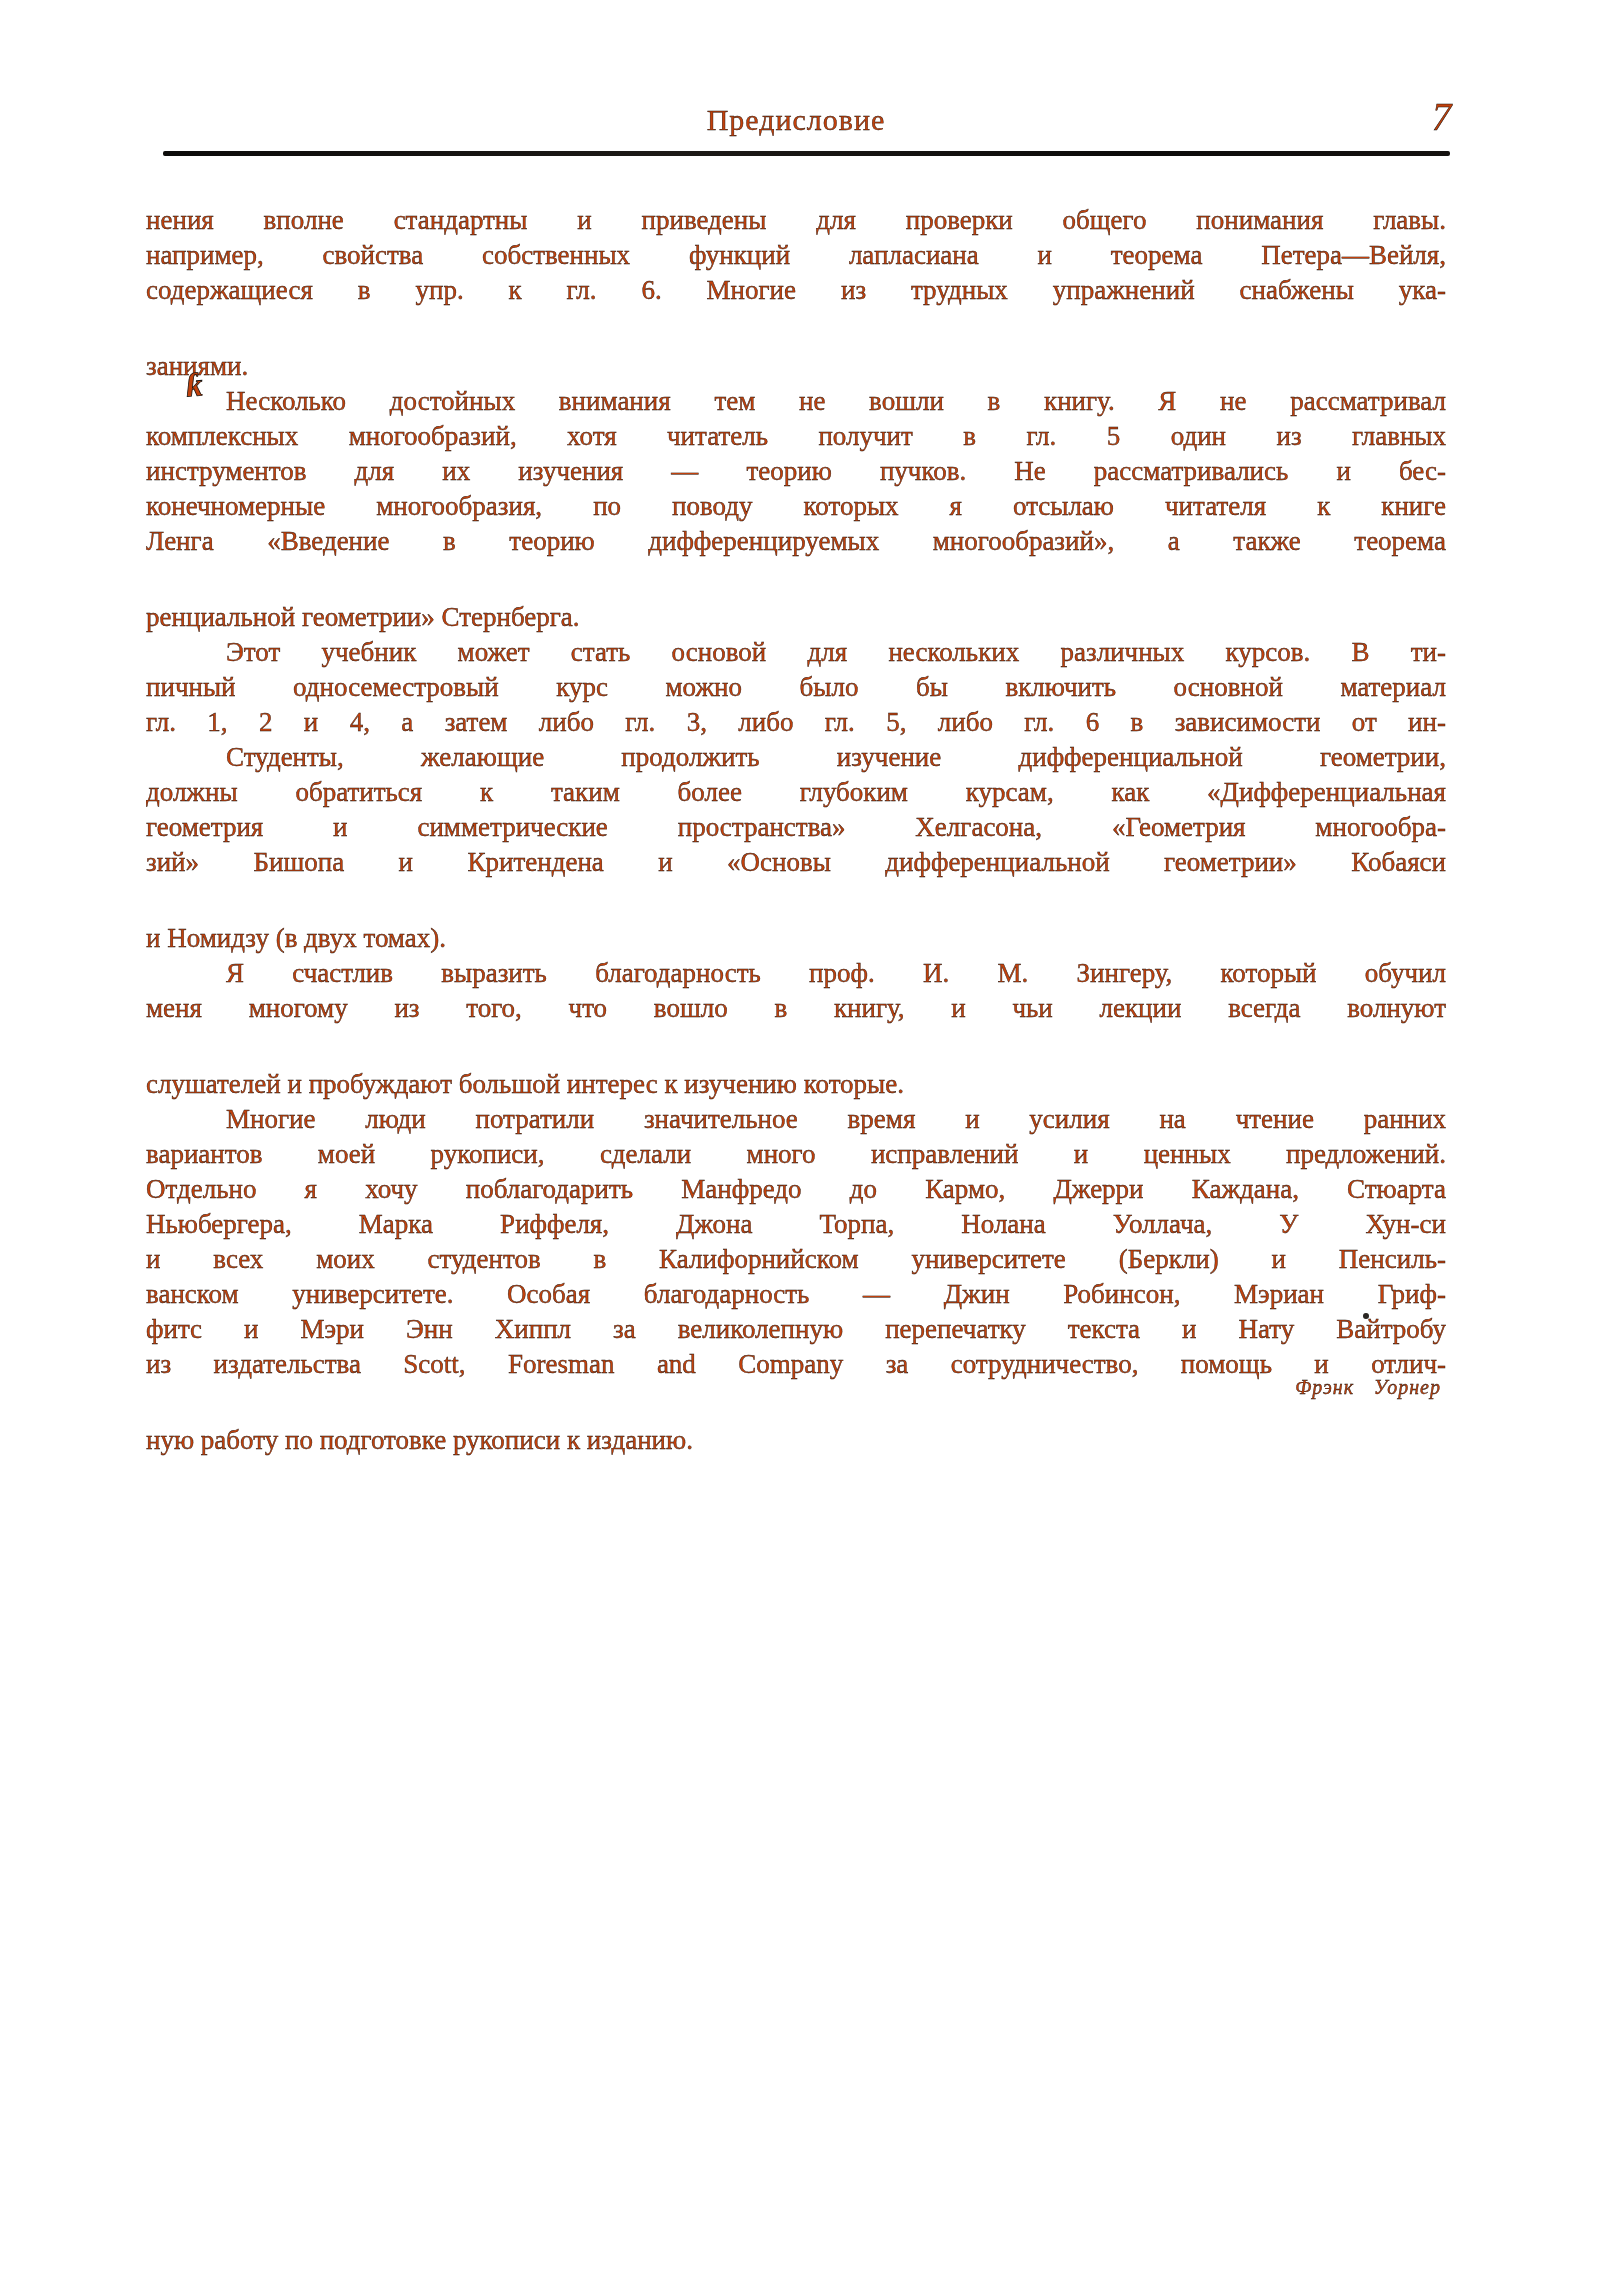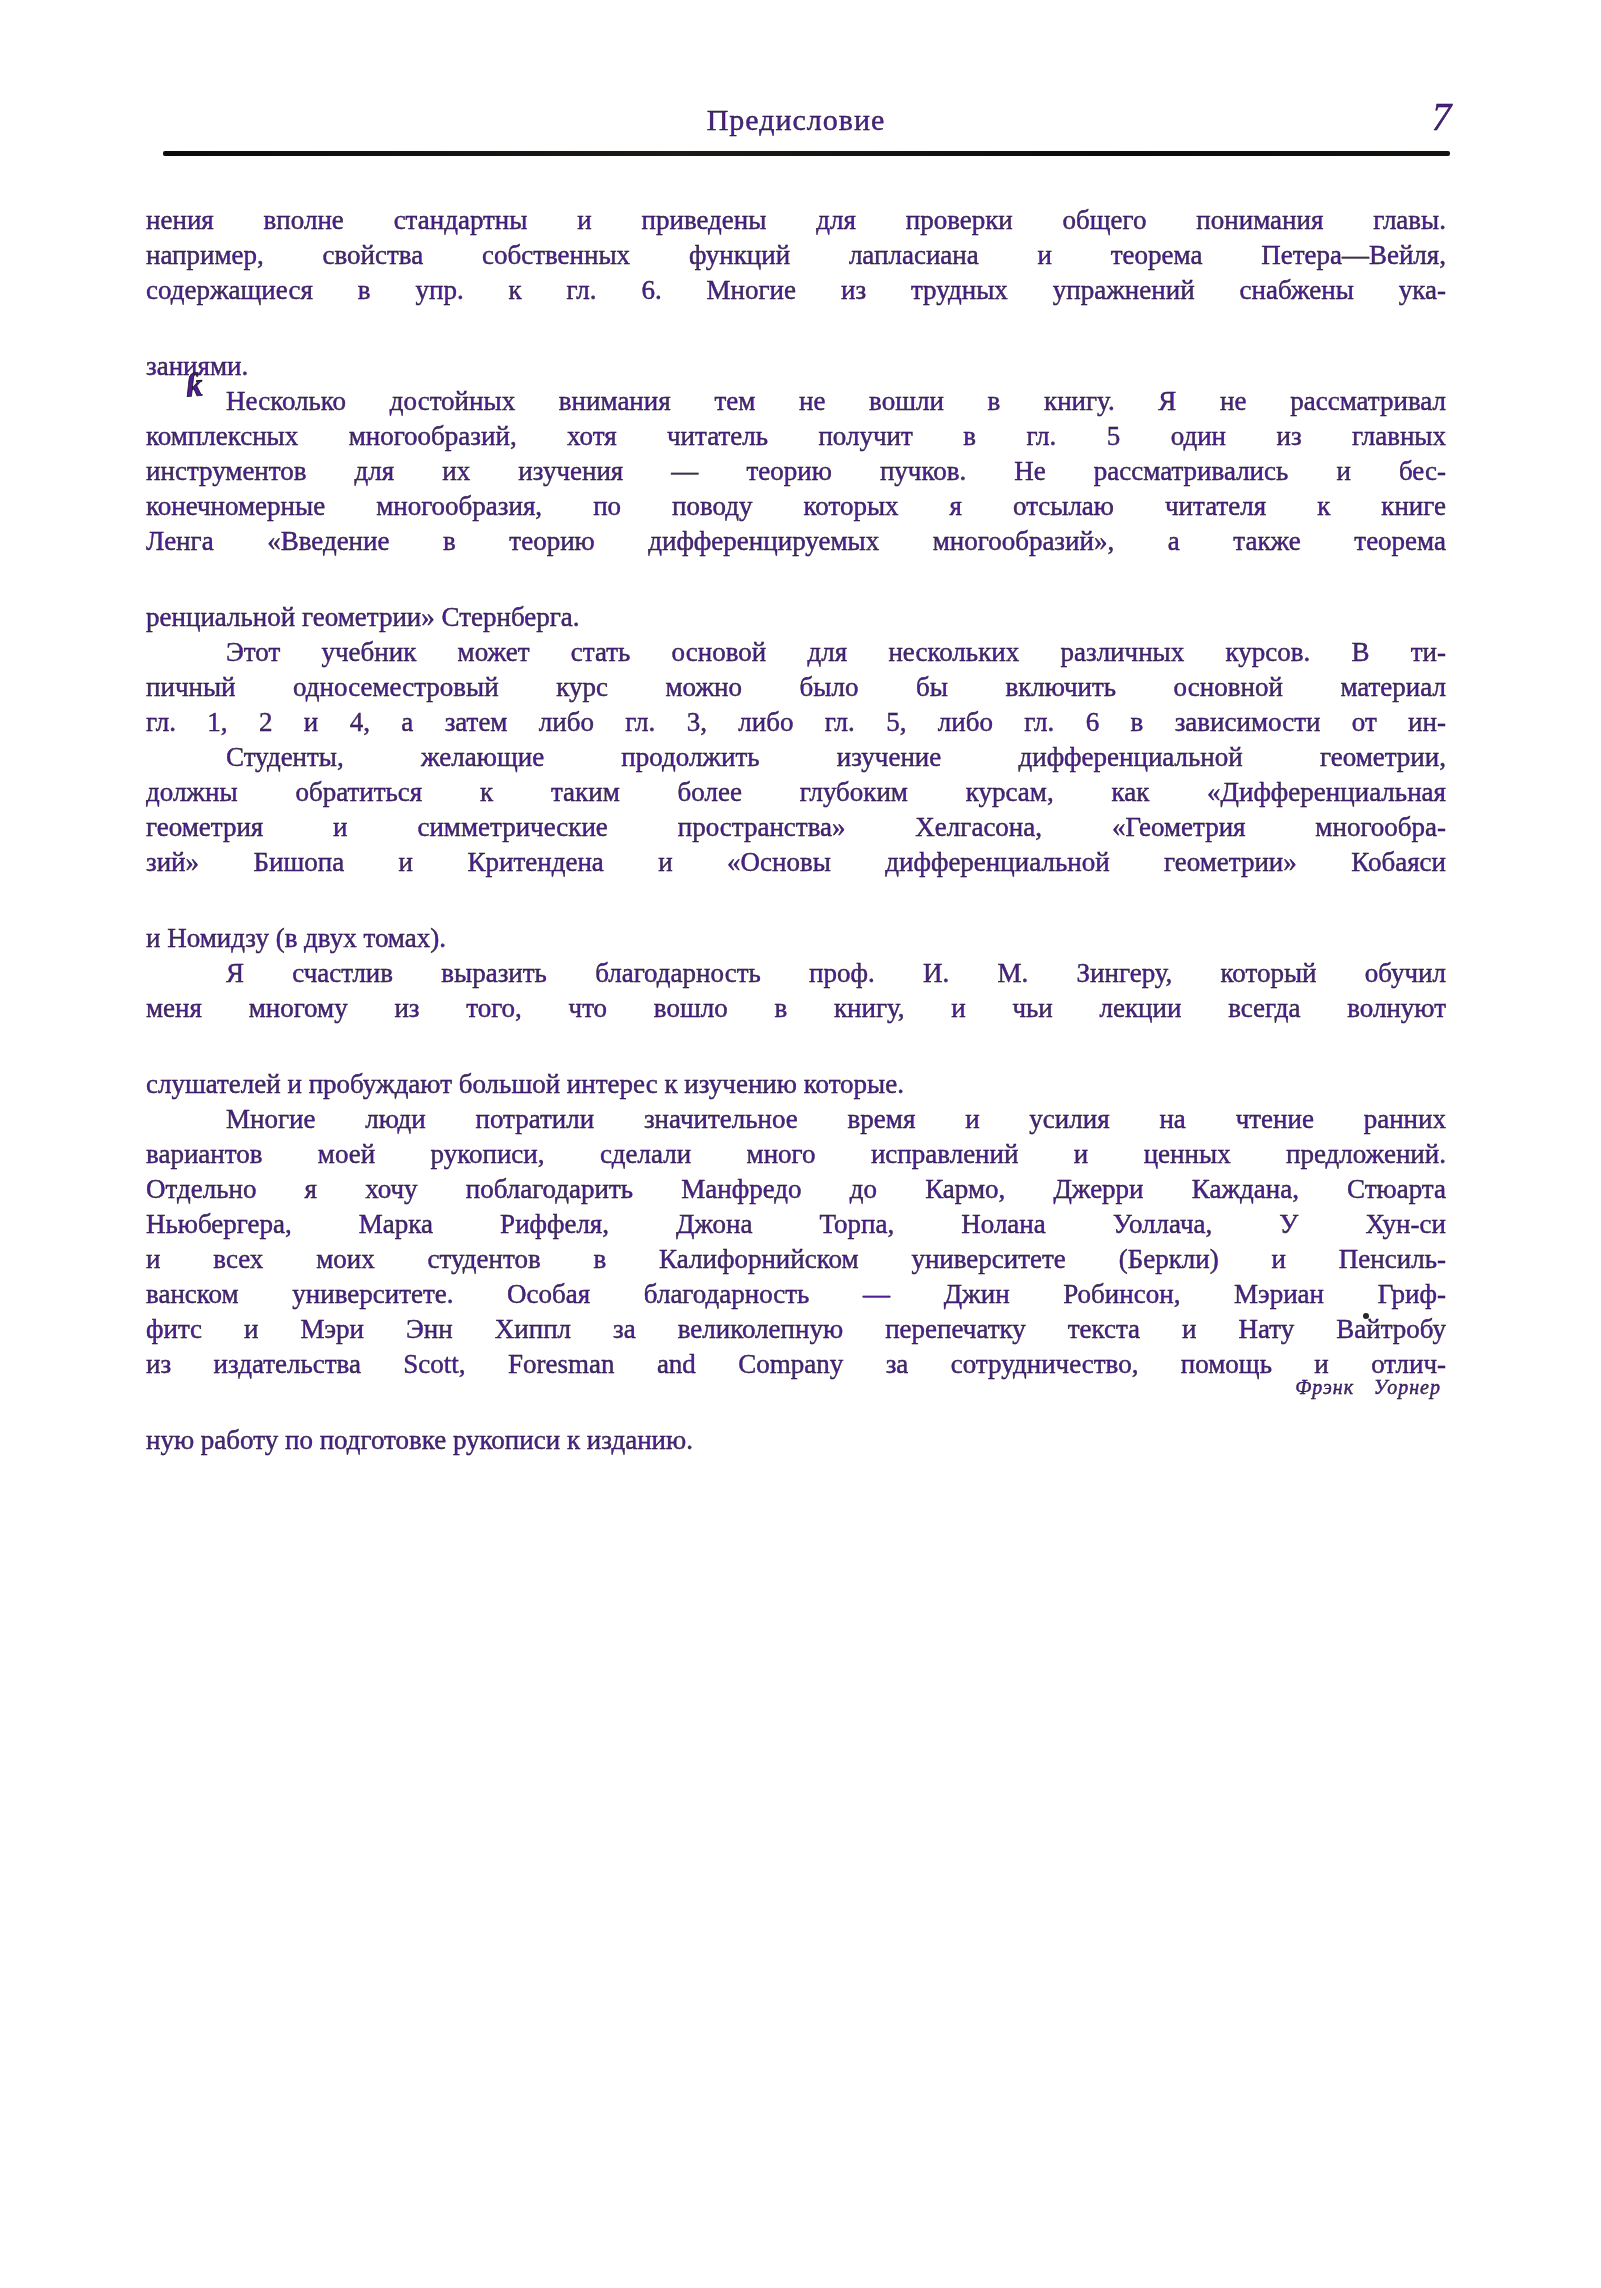--- a/index.html
+++ b/index.html
@@ -7,21 +7,21 @@
     padding: 0;
     background: #ffffff;
   }
   .page {
     position: relative;
     width: 1601px;
     height: 2288px;
     background: #ffffff;
     overflow: hidden;
     font-family: "Liberation Serif", "DejaVu Serif", serif;
-    color: #4c1d95;
+    color: #c2410c;
   }
   .running-title {
     position: absolute;
     left: 146px;
     top: 103px;
     width: 1300px;
     text-align: center;
     font-size: 30px;
     line-height: 33px;
     letter-spacing: 1px;

